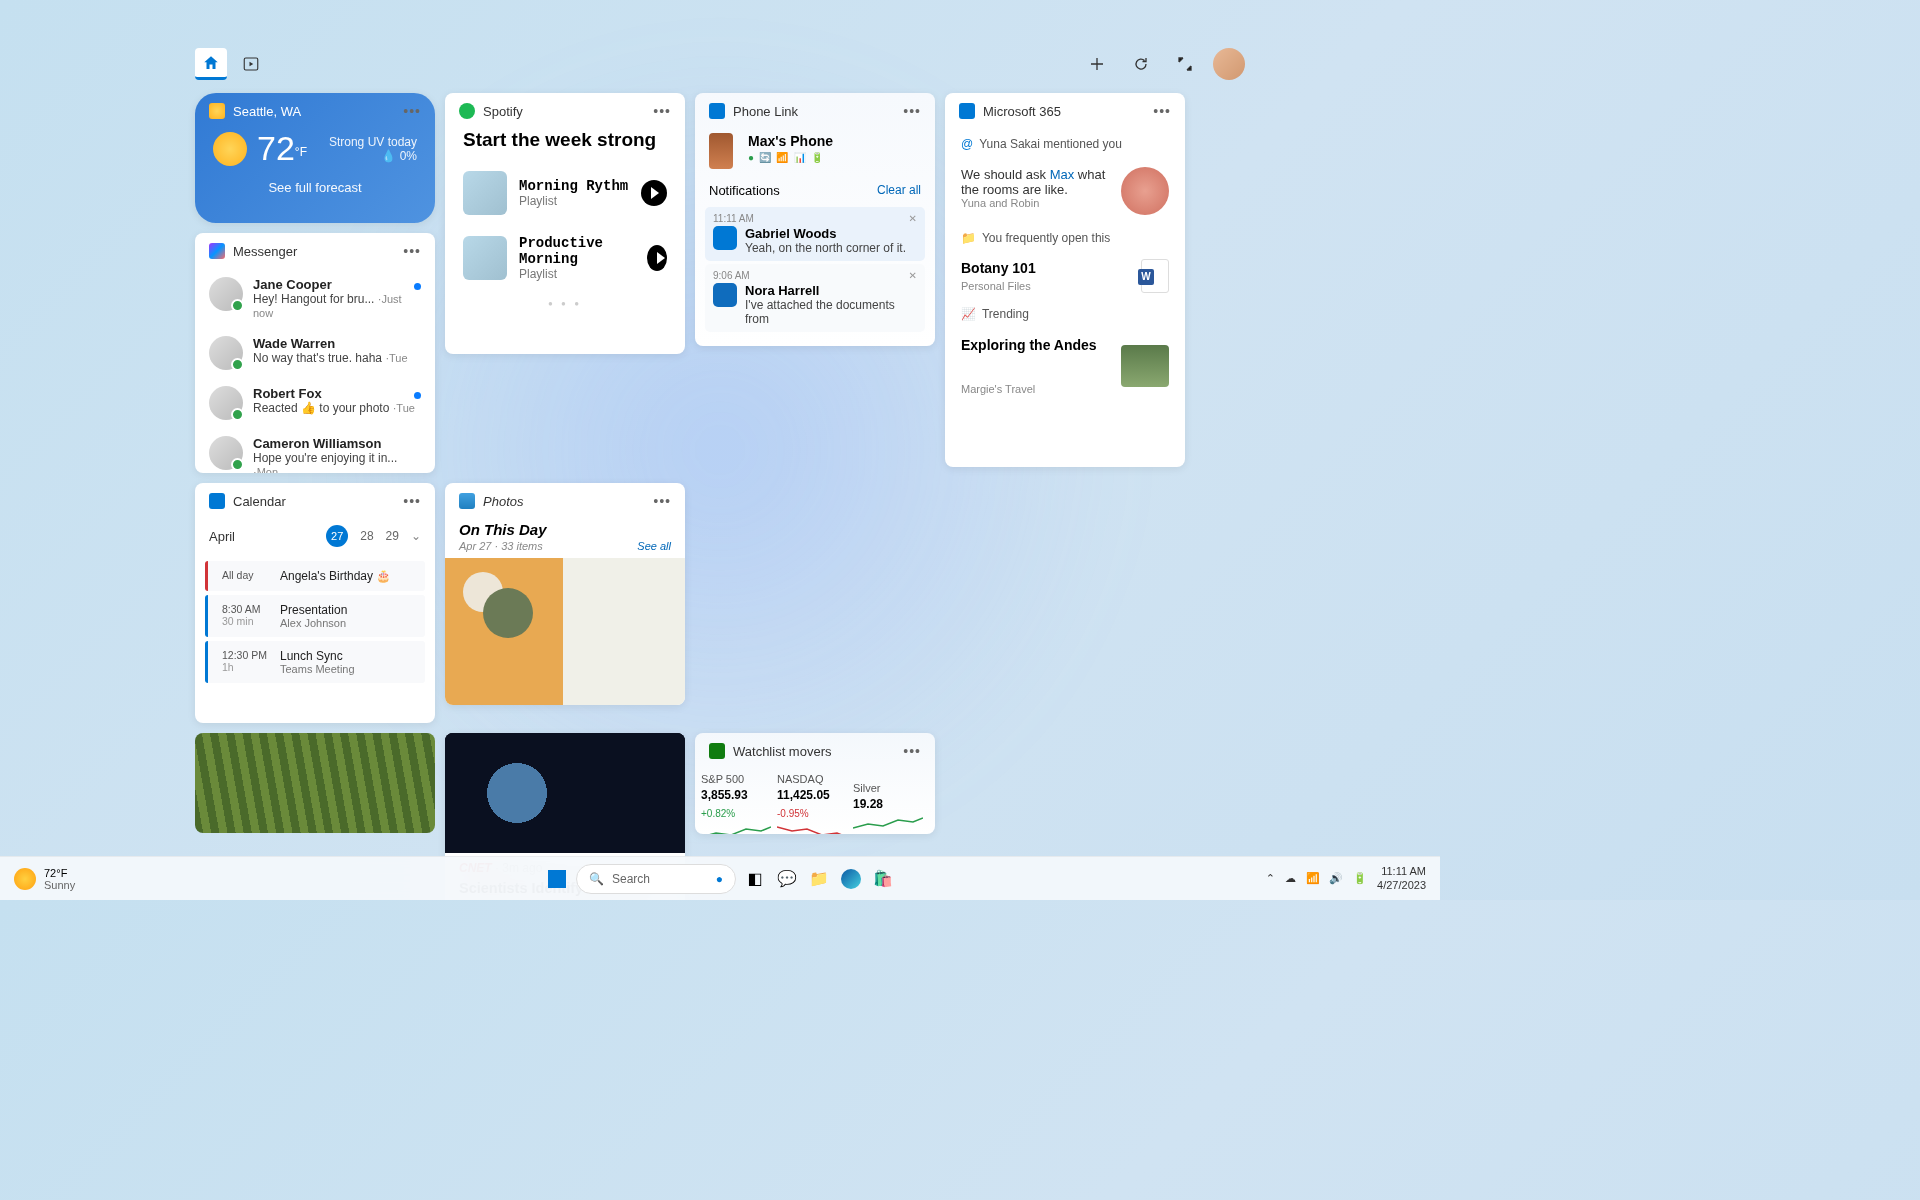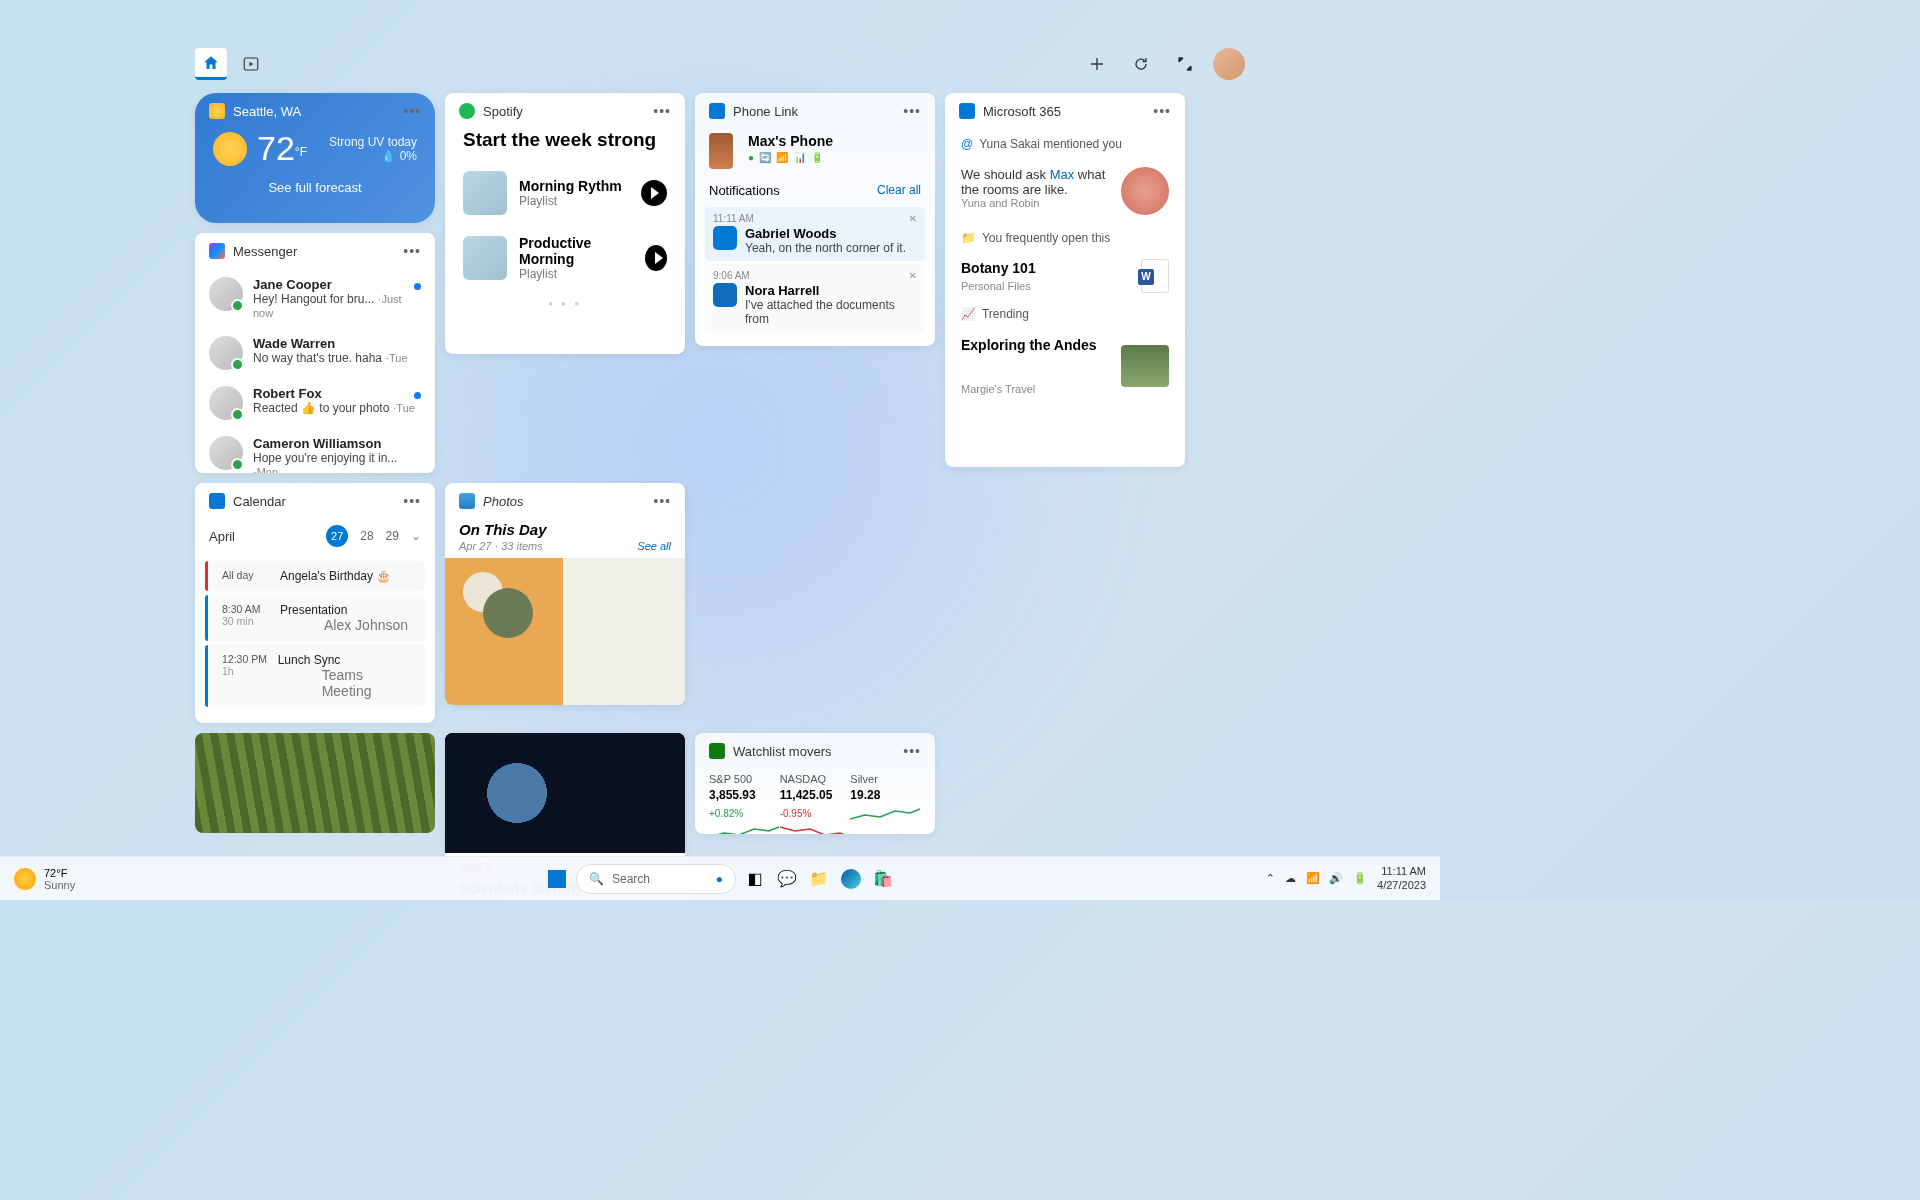--- a/index.html
+++ b/index.html
@@ -39,28 +39,28 @@
 
 
 .calendar { height: 240px; }
 .cal-top { display:flex; align-items:center; padding: 6px 14px 10px; }
 .cal-month { font-size:13px; color:#333; }
 .cal-days { margin-left:auto; display:flex; gap:12px; align-items:center; font-size:12px; color:#666; }
 .cal-day-sel { width:22px; height:22px; background:#0078d4; color:#fff; border-radius:50%; display:flex; align-items:center; justify-content:center; font-size:11px; }
 .cal-ev { display:flex; padding:8px 14px; border-left:3px solid; margin:4px 10px; background:#f8f9fb; border-radius:3px; }
 .cal-ev-time { width:58px; font-size:10.5px; color:#555; }
 .cal-ev-title { font-size:12px; color:#222; }
-.cal-ev-sub { font-size:14px; color:#777;margin-left:44px; }
+.cal-ev-sub { font-size:11px; color:#777; }
 
 
 .spotify { height: 261px; }
 .sp-title { font-size:19px; font-weight:600; padding: 0 18px 10px; }
 .sp-item { display:flex; align-items:center; padding: 10px 18px; gap:12px; }
 .sp-art { width:44px; height:44px; border-radius:6px; background:linear-gradient(135deg,#b8d8e8,#a0c0d0); flex-shrink:0; }
-.sp-name { font-size:14px; font-weight:600; }
+.sp-name { font-size:14px; font-weight:600;font-family:Liberation Mono, monospace; }
 .sp-sub { font-size:12px; color:#777; }
 .sp-play { margin-left:auto; width:26px; height:26px; background:#000; border-radius:50%; position:relative; cursor:pointer; }
 .sp-play::after { content:''; position:absolute; left:10px; top:7px; border-left:8px solid #fff; border-top:6px solid transparent; border-bottom:6px solid transparent; }
 .dots { text-align:center; padding:8px; font-size:8px; color:#ccc; letter-spacing:3px; }
 
 
 .photos { height: 222px; font-style: italic; }
 .ph-title { font-size:15px; font-weight:600; padding: 2px 14px 0; }
 .ph-sub { font-size:11px; color:#888; padding:2px 14px 6px; display:flex; }
 .ph-see { margin-left:auto; color:#0067b8; cursor:pointer; }
@@ -88,21 +88,21 @@
 .pl-notif.active { background:#eaf2fb; }
 .pl-time { font-size:10px; color:#888; }
 .pl-close { position:absolute; right:8px; top:6px; font-size:10px; color:#999; cursor:pointer; }
 .pl-line { display:flex; gap:8px; margin-top:2px; }
 .pl-ic { width:24px; height:24px; border-radius:5px; flex-shrink:0; }
 .pl-from { font-size:13px; font-weight:600; }
 .pl-msg { font-size:12px; color:#444; }
 
 
 .watchlist { height: 101px; background:linear-gradient(#f4f8fc,#fff); }
-.wl-row { display:flex; padding:0 14px; gap:0; }
+.wl-row { display:flex; padding:0 6px; gap:0;align-items:center; }
 .wl-item { flex:1; padding:4px 0; position:relative; }
 .wl-sym { font-size:11px; color:#555; }
 .wl-val { font-size:12px; font-weight:600; }
 .wl-chg { font-size:10px; }
 .up { color:#2a9d4c; } .down { color:#d13438; }
 .spark { height:18px; margin-top:2px; background:linear-gradient(90deg, transparent, transparent); position:relative; overflow:hidden; }
 
 
 .delish { height: 245px; }
 .delish-img { height:120px; background: radial-gradient(circle at 25% 40%, #7aa055 0 18px, transparent 18px), radial-gradient(circle at 60% 30%, #8ab560 0 30px, transparent 30px), radial-gradient(circle at 80% 60%, #8ab560 0 26px, transparent 26px), #d8e6cc; }

